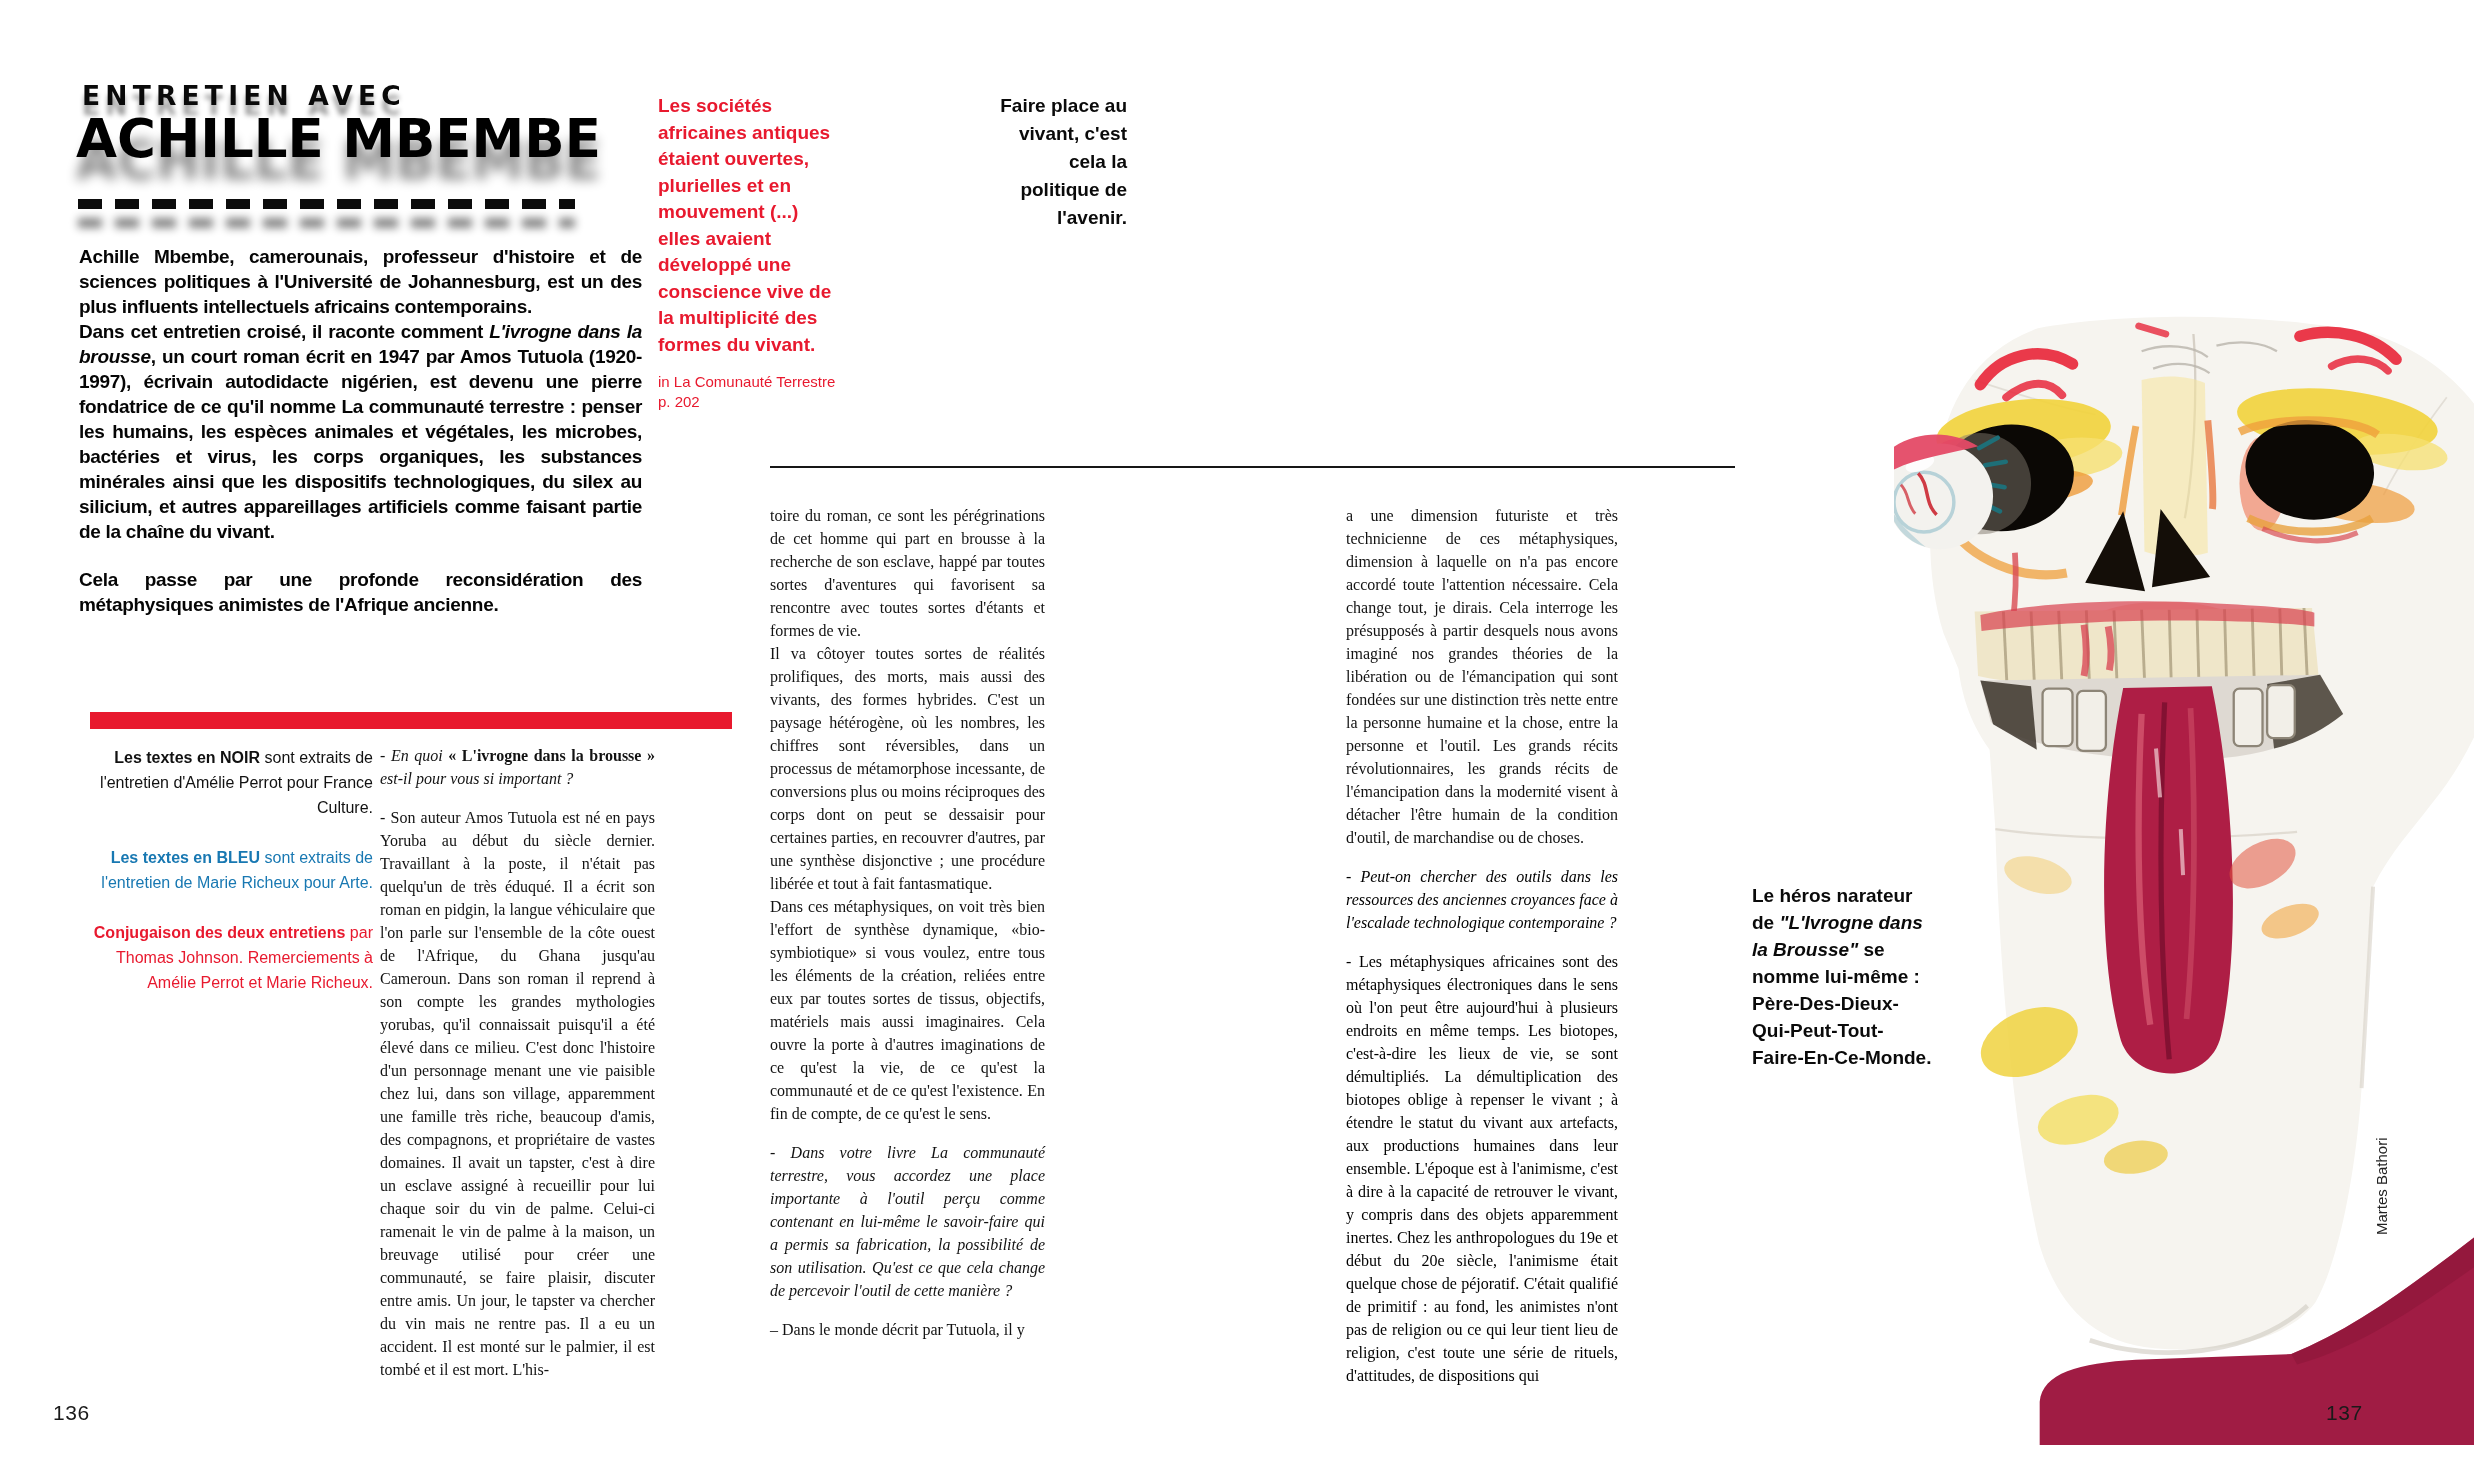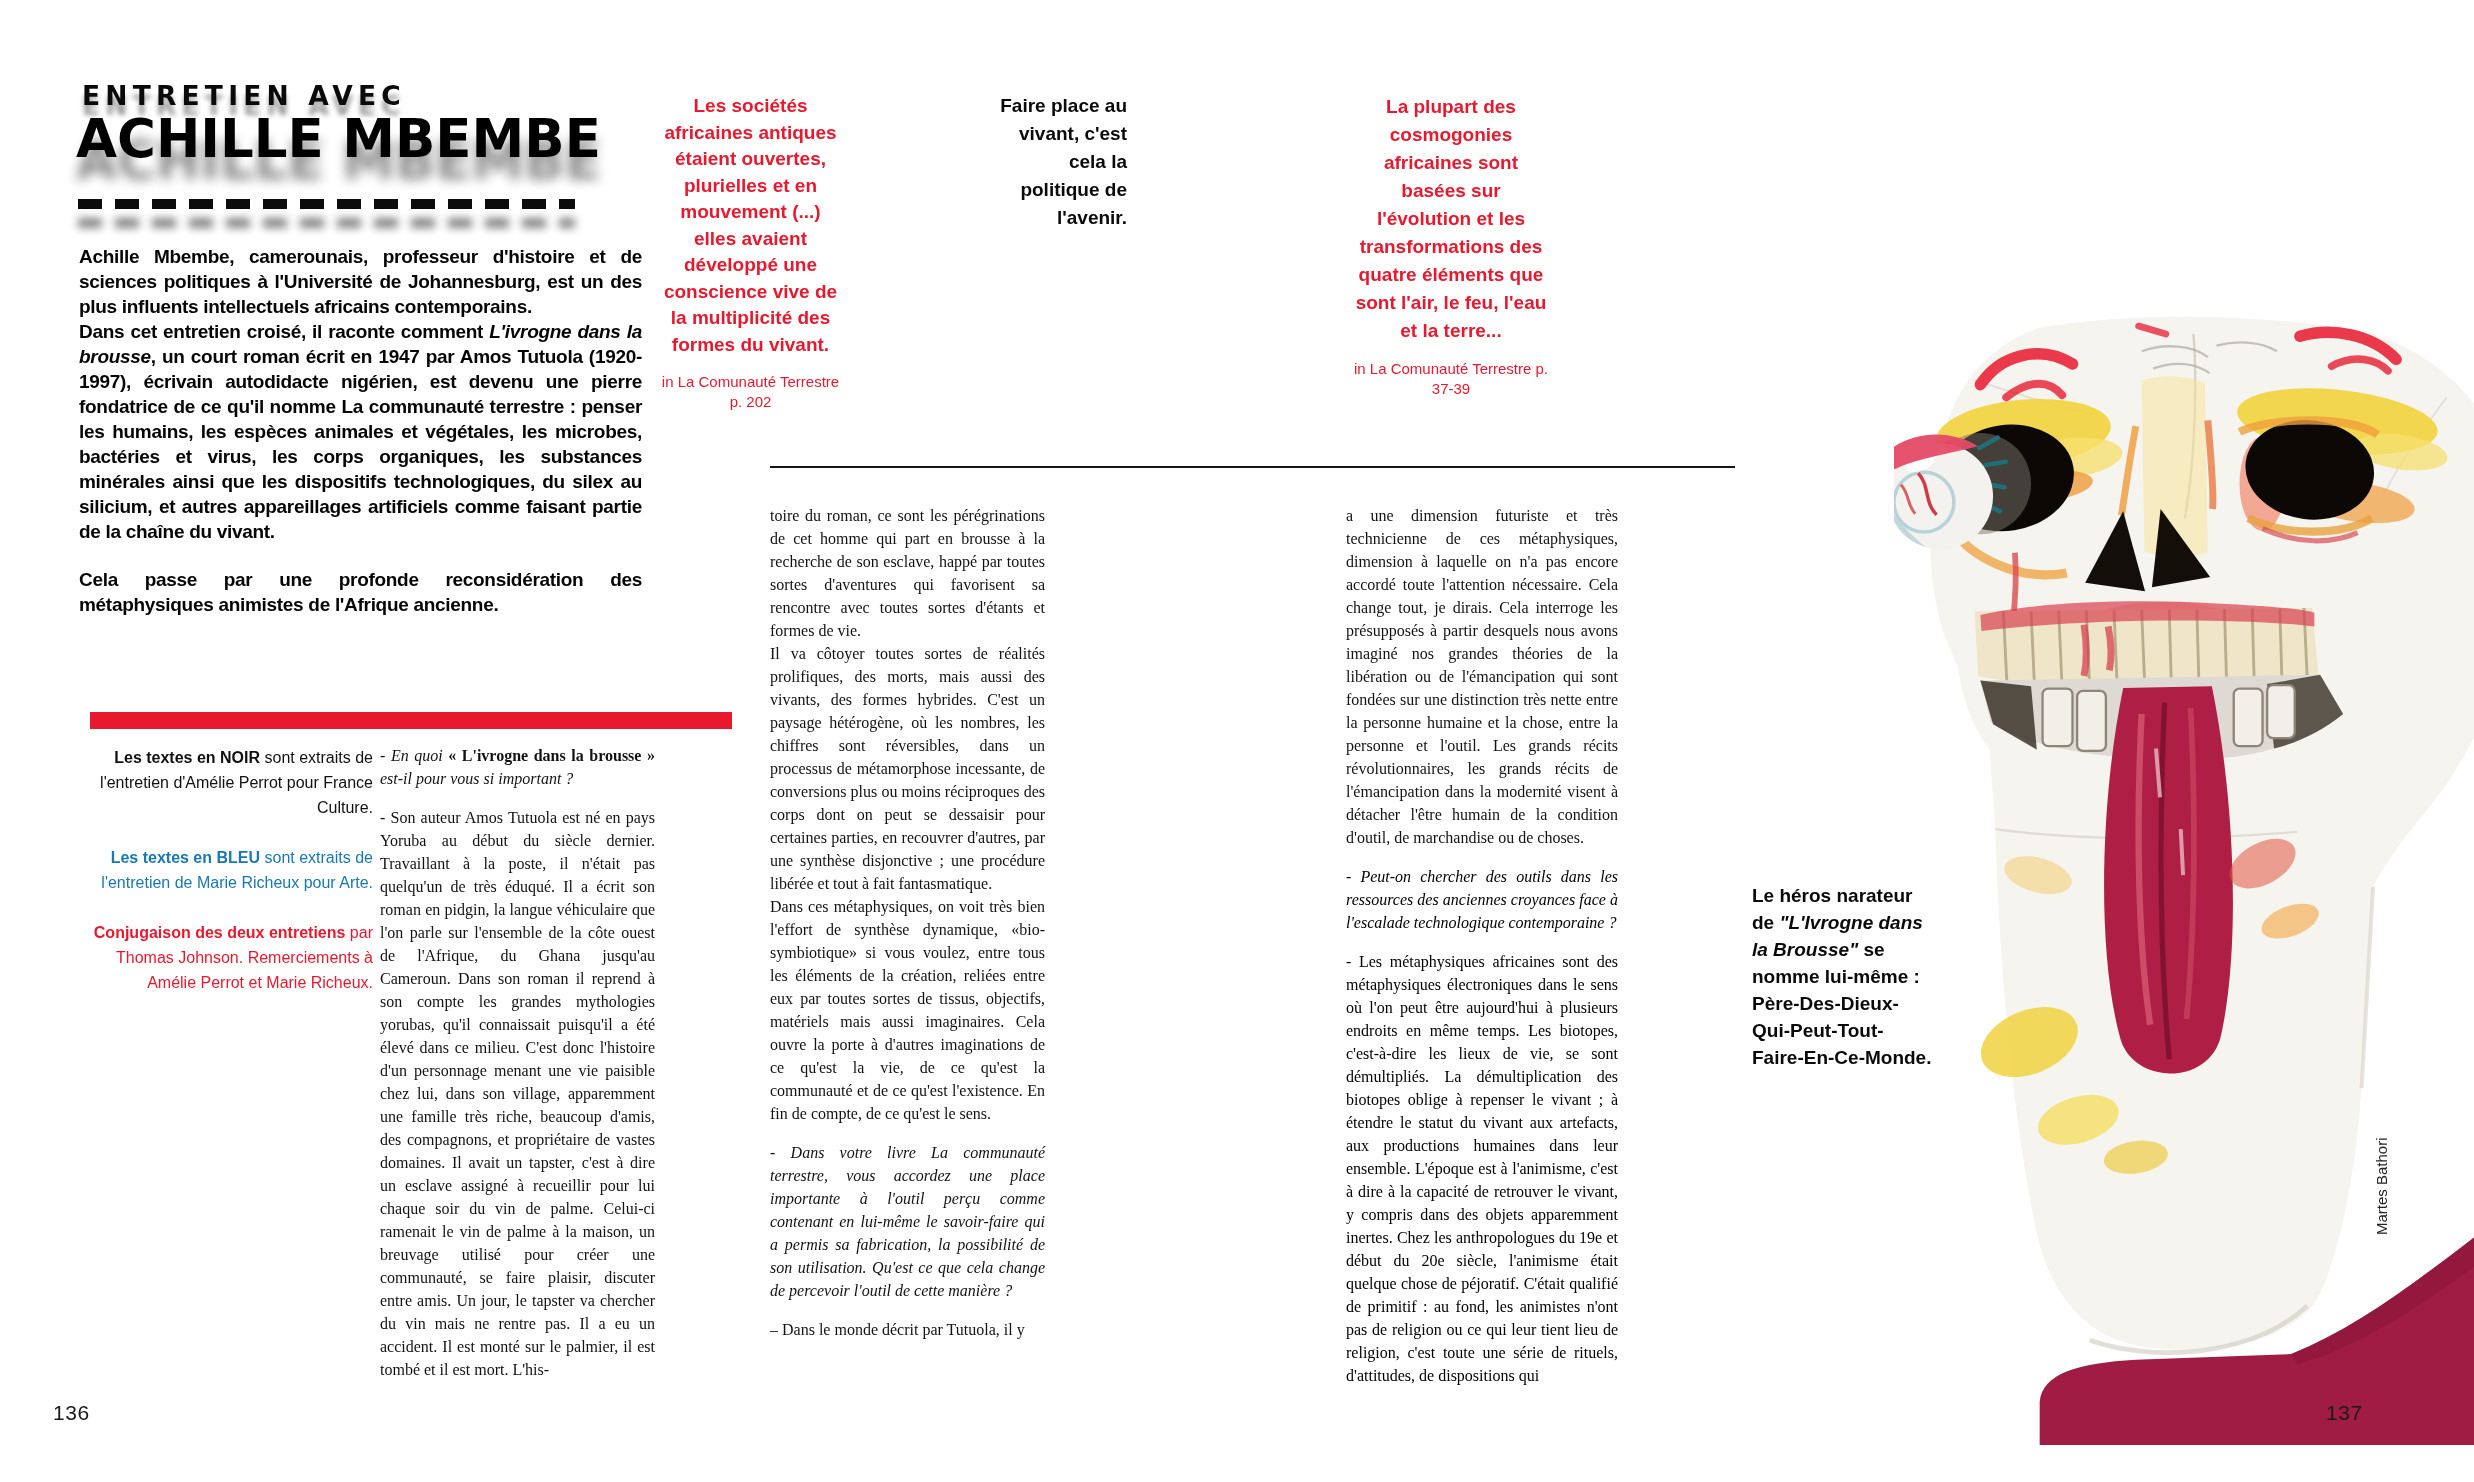--- a/index.html
+++ b/index.html
@@ -40,21 +40,21 @@
   #col2{left:770px;top:504px;width:275px}
   #col3{left:1346px;top:504px;width:272px}
   .bodycol p{margin:0}
   .q{font-style:italic}
   .q .bd{font-style:normal;font-weight:700}
   .gap{margin-top:16px !important}
   .blue{color:#000000}
   .mid-rule{position:absolute;left:770px;top:466px;width:965px;height:1.7px;background:#161616;}
 
   
-  .pullquote{position:absolute;font:700 19px/26.5px "Liberation Sans",sans-serif;color:#E8192E;text-align:center;}
+  .pullquote{position:absolute;font:700 19px/26.5px "Liberation Sans",sans-serif;color:#E8192E;}
   .pullquote p{margin:0}
   #quote1{left:658px;top:93px;width:185px}
   #quote2{left:1352px;top:93px;width:198px;line-height:28px}
   #quote3{left:1752px;top:254px;width:145px;line-height:28px}
   .quote-src{margin-top:14px;font:400 15px/19.6px "Liberation Sans",sans-serif;color:#E8192E;}
   #blackquote{position:absolute;left:999px;top:92px;width:128px;text-align:right;
               font:700 19px/28px "Liberation Sans",sans-serif;color:#0a0a0a;}
   #heros{position:absolute;left:1752px;top:882px;width:183px;
          font:700 19px/27px "Liberation Sans",sans-serif;color:#0a0a0a;}
   #heros .it{font-style:italic}
@@ -200,24 +200,20 @@
     <p class="note-red"><span class="bd">Conjugaison des deux entretiens</span><span> par Thomas Johnson. Remerciements à Amélie Perrot et Marie Richeux.</span></p>
   </div>
 
   <div class="pullquote" id="quote1">
     <p>Les sociétés africaines antiques étaient ouvertes, plurielles et en mouvement (...) elles avaient développé une conscience vive de la multiplicité des formes du vivant.</p>
     <div class="quote-src">in La Comunauté Terrestre p. 202</div>
   </div>
 
   <div id="blackquote">Faire place au vivant, c'est cela la politique de l'avenir.</div>
 
-  <div class="pullquote" id="quote2">
-    <p>La plupart des cosmogonies africaines sont basées sur l'évolution et les transformations des quatre éléments que sont l'air, le feu, l'eau et la terre...</p>
-    <div class="quote-src">in La Comunauté Terrestre p. 37-39</div>
-  </div>
 
 
   <div id="heros"><span>Le héros narateur de </span><span class="it">"L'Ivrogne dans la Brousse"</span><span> se nomme lui-même : Père-Des-Dieux-Qui-Peut-Tout-Faire-En-Ce-Monde.</span></div>
 
   <div class="mid-rule"></div>
 
   <div class="bodycol" id="col1">
     <p class="q"><span class="it">- En quoi </span><span class="bd">« L'ivrogne dans la brousse »</span><span class="it"> est-il pour vous si important ?</span></p>
     <p class="gap">- Son auteur Amos Tutuola est né en pays Yoruba au début du siècle dernier. Travaillant à la poste, il n'était pas quelqu'un de très éduqué. Il a écrit son roman en pidgin, la langue véhiculaire que l'on parle sur l'ensemble de la côte ouest de l'Afrique, du Ghana jusqu'au Cameroun. Dans son roman il reprend à son compte les grandes mythologies yorubas, qu'il connaissait puisqu'il a été élevé dans ce milieu. C'est donc l'histoire d'un personnage menant une vie paisible chez lui, dans son village, apparemment une famille très riche, beaucoup d'amis, des compagnons, et propriétaire de vastes domaines. Il avait un tapster, c'est à dire un esclave assigné à recueillir pour lui chaque soir du vin de palme. Celui-ci ramenait le vin de palme à la maison, un breuvage utilisé pour créer une communauté, se faire plaisir, discuter entre amis. Un jour, le tapster va chercher du vin mais ne rentre pas. Il a eu un accident. Il est monté sur le palmier, il est tombé et il est mort. L'his-</p>
   </div>

